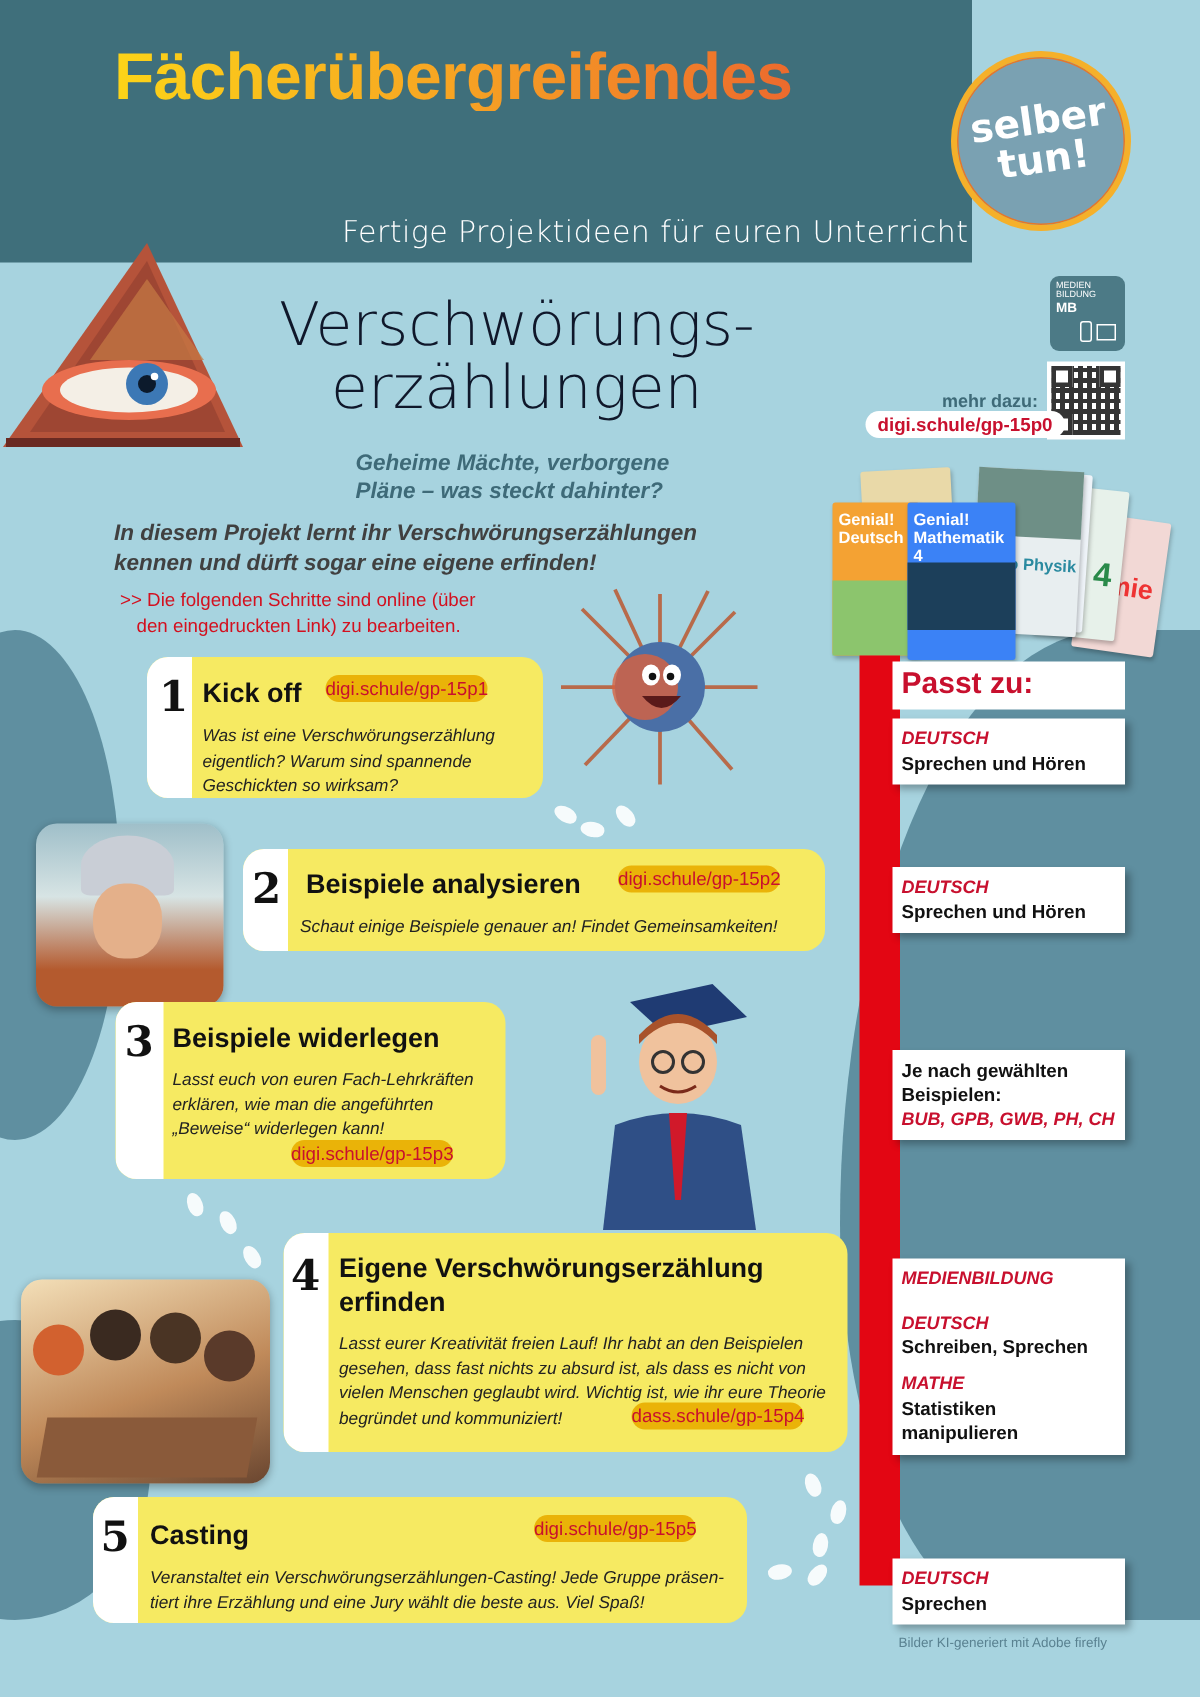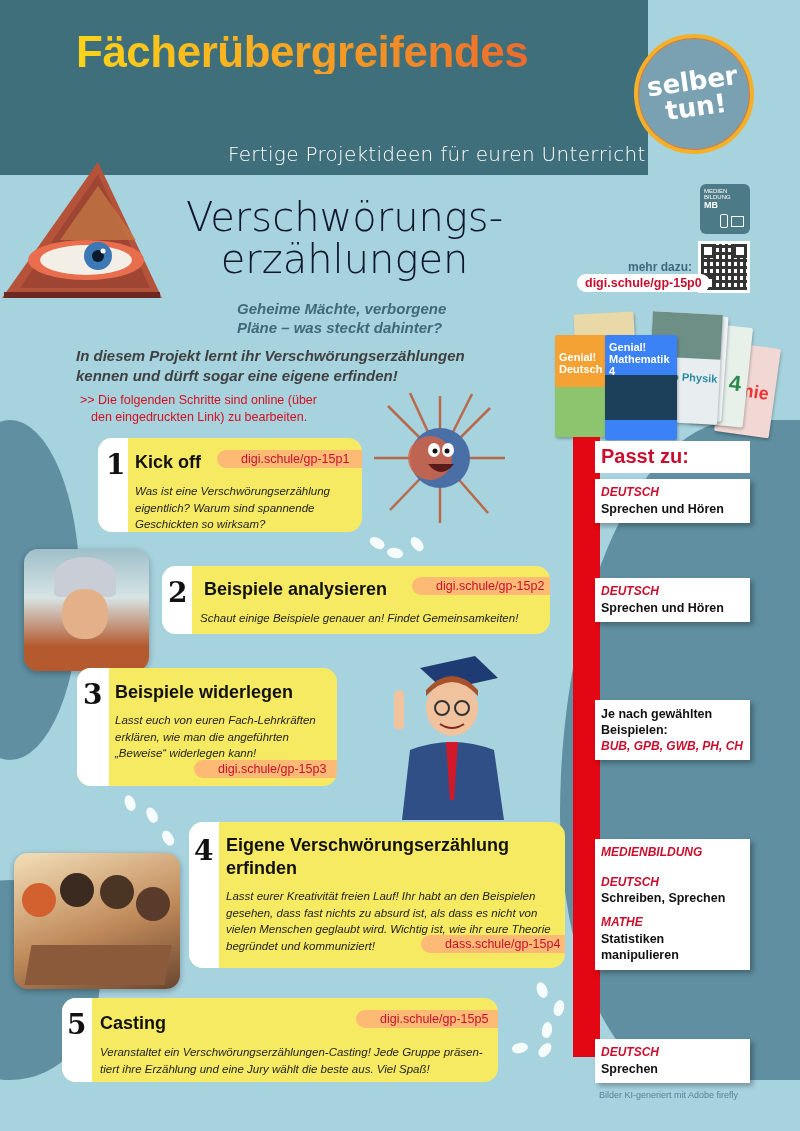--- a/index.html
+++ b/index.html
@@ -45,21 +45,21 @@
   .fit { position: absolute; left: 595px; width: 155px; background: #fff; padding: 6px 6px; box-shadow: 3px 3px 5px rgba(0,0,0,.3); font-size: 12.5px; line-height: 1.3; }
   .fit .subj { color: #c8102e; font-style: italic; font-weight: bold; font-size: 12px; }
   .fit .txt { color: #111; font-weight: bold; }
   .fit-head { position: absolute; left: 595px; top: 441px; width: 155px; height: 32px; background: #fff; padding: 4px 6px; color: #c8102e; font-size: 20px; font-weight: 900; }
 
   .step { position: absolute; background: #f6ea62; border-radius: 14px; overflow: hidden; }
   .step .num-col { position: absolute; left: 0; top: 0; bottom: 0; background: #fff; }
   .step .num { position: absolute; font-family: "DejaVu Serif", serif; font-weight: bold; color: #111; font-size: 28px; }
   .step .stitle { position: absolute; font-size: 18px; font-weight: bold; color: #111; line-height: 1.25; }
   .step .desc { position: absolute; font-size: 11.5px; font-style: italic; color: #222; line-height: 1.45; }
-  .step .link { position: absolute; background: #fdba74; border-radius: 10px; padding: 2px 24px; font-size: 12.5px; color: #c8102e; white-space: nowrap; }
+  .step .link { position: absolute; background: #eab308; border-radius: 10px; padding: 2px 0; font-size: 12.5px; color: #c8102e; white-space: nowrap; }
 
   .photo { position: absolute; border-radius: 14px; overflow: hidden; box-shadow: 0 2px 6px rgba(0,0,0,.3); }
   .foot { position: absolute; width: 10px; height: 16px; border-radius: 50% 50% 45% 45%; background: #fff; opacity: .9; }
   .credit { position: absolute; left: 599px; top: 1090px; font-size: 9px; color: #5a8291; }
 </style>
 </head>
 <body>
 
 <div class="header">
   <div class="title1">Fächerübergreifendes</div>
@@ -128,21 +128,21 @@
     </div>
   <div class="book" style="left:115px;top:10px;width:55px;height:105px;background:#eef3f8;transform:rotate(4deg)">
       <span style="position:absolute;right:6px;bottom:30px;color:#2a69b0;font-weight:bold;font-size:22px">4</span>
     </div>
   <div class="book" style="left:95px;top:8px;width:70px;height:110px;background:#e8eef0;transform:rotate(3deg)">
       <div style="height:45px;background:#6e8f86"></div>
       <span style="position:absolute;left:8px;bottom:28px;color:#2a8aa0;font-weight:bold;font-size:11px">Duo Physik 4</span>
     </div>
   <div class="book" style="left:20px;top:8px;width:60px;height:60px;background:#e9d9a8;transform:rotate(-3deg)"></div>
   <div class="book" style="left:0;top:30px;width:58px;height:102px;background:#f4a233">
-      <div style="padding:16px 4px;color:#fff;font-weight:bold;font-size:11px;line-height:1.1">Genial! Deutsch</div>
+      <div style="padding:6px 4px;color:#fff;font-weight:bold;font-size:11px;line-height:1.1">Genial! Deutsch</div>
       <div style="position:absolute;left:0;right:0;bottom:0;height:50px;background:#8cc56d"></div>
     </div>
   <div class="book" style="left:50px;top:30px;width:72px;height:105px;background:#3b82f6">
       <div style="padding:6px 4px;color:#fff;font-weight:bold;font-size:11px;line-height:1.1">Genial! Mathematik 4</div>
       <div style="position:absolute;left:0;right:0;top:40px;height:45px;background:#1c3f5a"></div>
     </div>
 </div>
 
 <div class="red-bar"></div>
 <div class="fit-head">Passt zu:</div>

